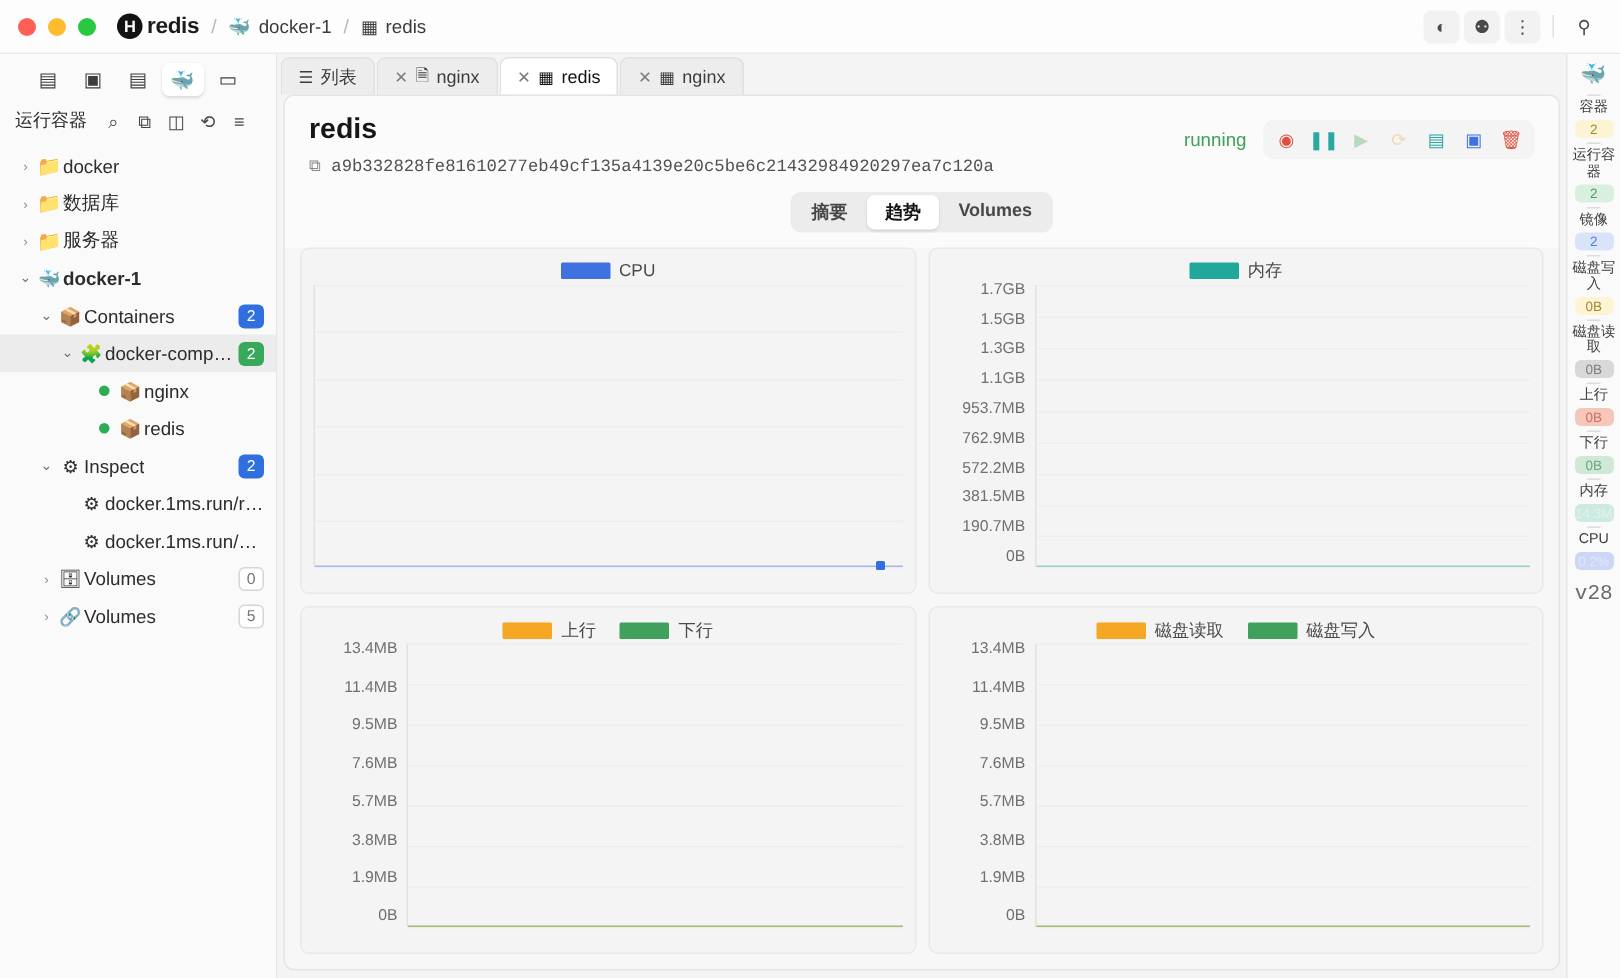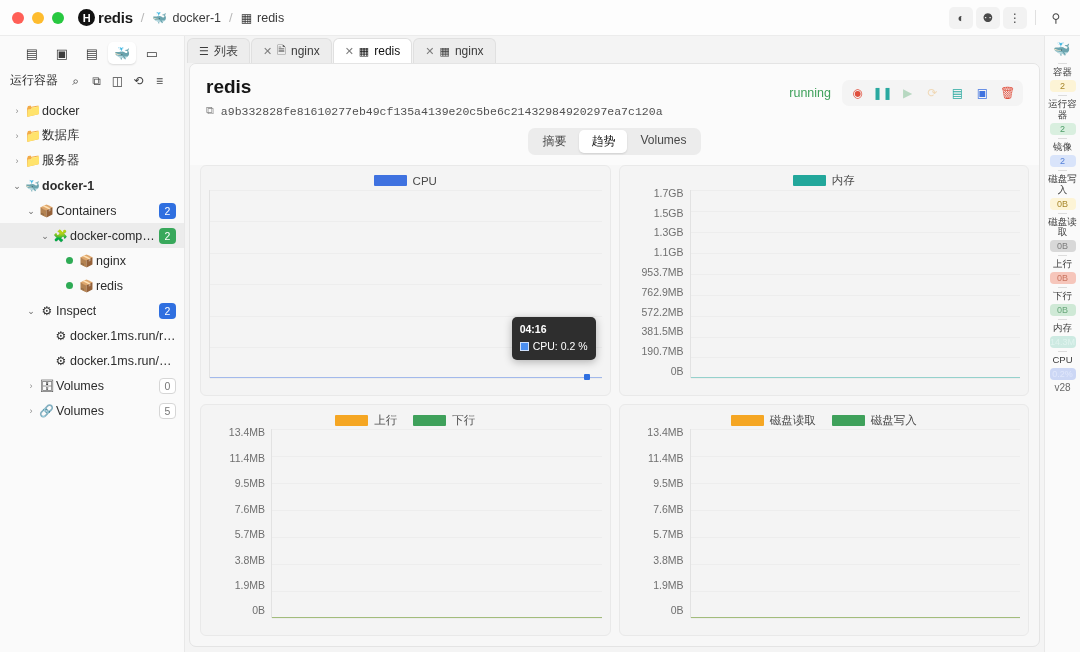--- a/index.html
+++ b/index.html
@@ -104,21 +104,21 @@
   .status { font-size: 12.5px; color: #3fa15b; }
   .actions {
     display: flex; align-items: center; gap: 2px; background: #f4f4f4; border-radius: 7px; padding: 3px 4px;
   }
   .act {
     width: 23px; height: 20px; border-radius: 4px; display: flex; align-items: center; justify-content: center;
     font-size: 12px;
   }
   .act.dim { opacity: .33; }
 
-  .segwrap { display: flex; justify-content: center; padding: 2px 0 10px 0; background: #fbfbfb; }
+  .segwrap { display: flex; justify-content: center; padding: 2px 0 10px 0; background: #fbfbfb; font-weight: bold; }
   .seg { display: flex; background: #ececec; border-radius: 7px; padding: 2px; gap: 1px; }
   .seg-item { font-size: 12px; color: #484848; padding: 3px 12px; border-radius: 5px; white-space: nowrap; }
   .seg-item.active { background: #fff; color: #141414; box-shadow: 0 1px 2px rgba(0,0,0,.12); }
 
   .grid {
     flex: 1; display: grid; grid-template-columns: 1fr 1fr; grid-template-rows: 1fr 1fr;
     gap: 8px; padding: 0 10px 10px 10px; min-height: 0;
   }
   .card {
     background: #f4f4f4; border: 1px solid #e9e9e9; border-radius: 6px; padding: 6px 8px 4px 8px;
@@ -152,21 +152,21 @@
     width: 36px; flex: 0 0 36px; background: #fafafa; border-left: 1px solid #e8e8e8;
     display: flex; flex-direction: column; align-items: center; padding-top: 5px; overflow: hidden;
   }
   .rail-logo { font-size: 14px; margin-bottom: 3px; }
   .rail-sep { width: 9px; height: 1px; background: #dcdcdc; margin: 3px 0; }
   .rail-lab { font-size: 9.5px; color: #3c3c3c; text-align: center; line-height: 1.15; width: 30px; }
   .rail-val {
     width: 26px; border-radius: 4px; font-size: 9px; text-align: center; padding: 1px 0; margin-top: 2px;
     overflow: hidden;
   }
-  .rail-ver { font-size: 10px; color: #6a6a6a; margin-top: 2px; }
+  .rail-ver { font-size: 14px; color: #6a6a6a; margin-top: 8px; font-family: Liberation Mono, monospace; }
 </style>
 </head>
 <body>
 
 <div class="app">
 
   <div class="titlebar">
     <div class="traffic">
       <div class="dot r"></div>
       <div class="dot y"></div>
@@ -356,27 +356,20 @@
               <div class="plot">
                 <div class="area">
                   <div class="gl" style="top: 0%;"></div>
                   <div class="gl" style="top: 16.6667%;"></div>
                   <div class="gl" style="top: 33.3333%;"></div>
                   <div class="gl" style="top: 50%;"></div>
                   <div class="gl" style="top: 66.6667%;"></div>
                   <div class="gl" style="top: 83.3333%;"></div>
                   <div class="gl" style="top: 100%;"></div>
                   <div class="baseline" style="background: rgb(63, 114, 224); opacity: 0.45;"></div>
-                  <div class="tooltip" style="right: 6px; bottom: 18px;">
-                    <div class="tt-time">04:16</div>
-                    <div class="tt-row">
-                      <span class="tt-sw"></span>
-                      <span>CPU: 0.2 %</span>
-                    </div>
-                  </div>
                   <div class="tt-point" style="right: 12px; bottom: -2px;"></div>
                 </div>
               </div>
               <div class="xpad"></div>
             </div>
             <div class="card">
               <div class="legend">
                 <div class="lg">
                   <span class="lg-sw" style="background: rgb(34, 167, 155);"></span>
                   <span>内存</span>

